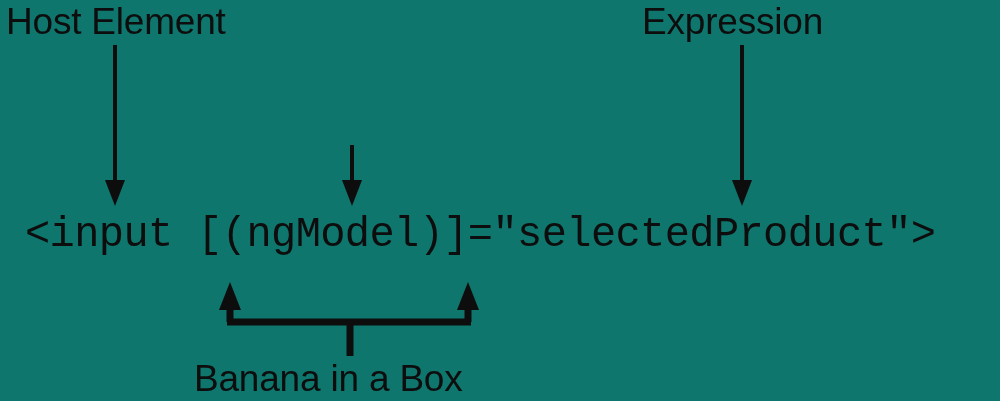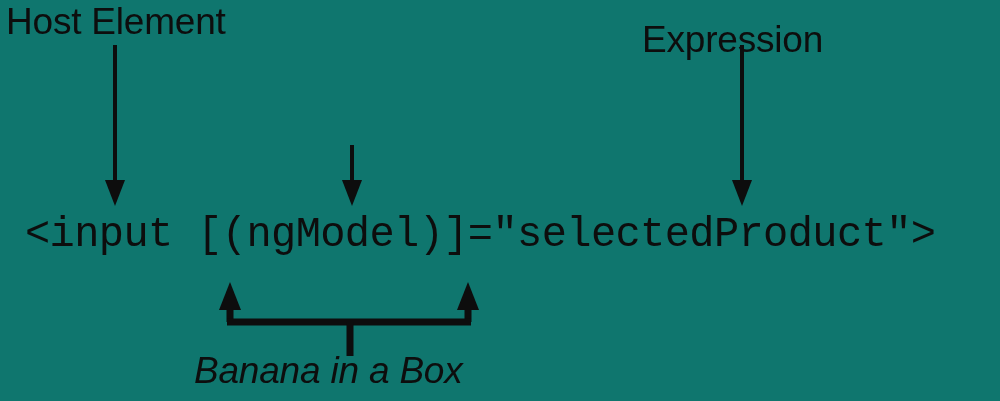--- a/index.html
+++ b/index.html
@@ -28,22 +28,22 @@
     position: absolute;
     color: #0d0d0d;
     font-family: "Liberation Mono", "DejaVu Sans Mono", monospace;
     font-size: 42px;
     line-height: 1;
     white-space: pre;
     letter-spacing: -0.6px;
   }
   #label-host-element { left: 6px;   top: 3px; }
   #label-directive    { left: 268px; top: 100px; }
-  #label-expression   { left: 642px; top: 21px; }
-  #label-banana       { left: 194px; top: 352px; font-style: italic; }
+  #label-expression   { left: 642px; top: 3px; }
+  #label-banana       { left: 194px; top: 360px; }
   #code-statement     { left: 25px;  top: 214px; }
 
   svg.overlay {
     position: absolute;
     left: 0;
     top: 0;
     width: 1000px;
     height: 401px;
     pointer-events: none;
   }

